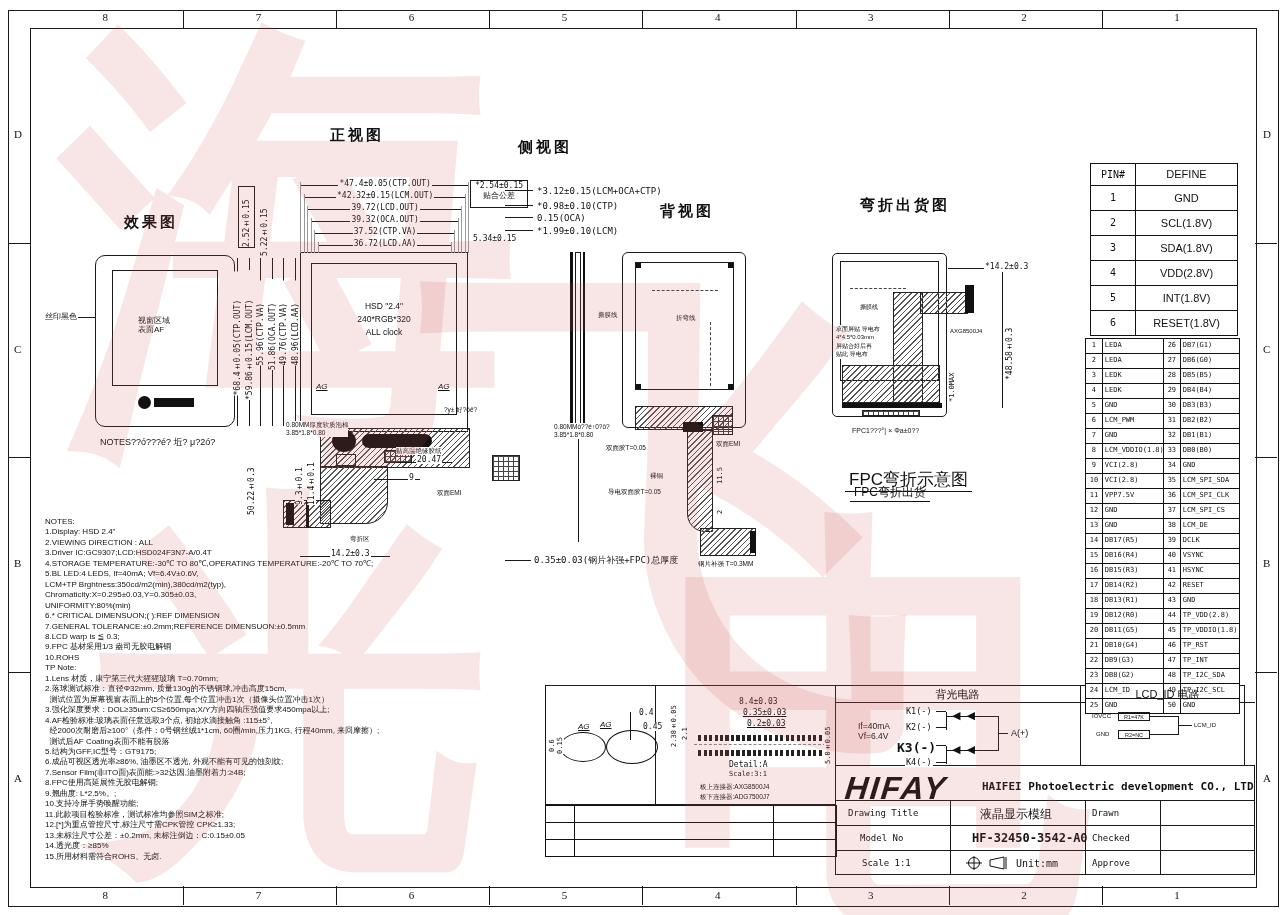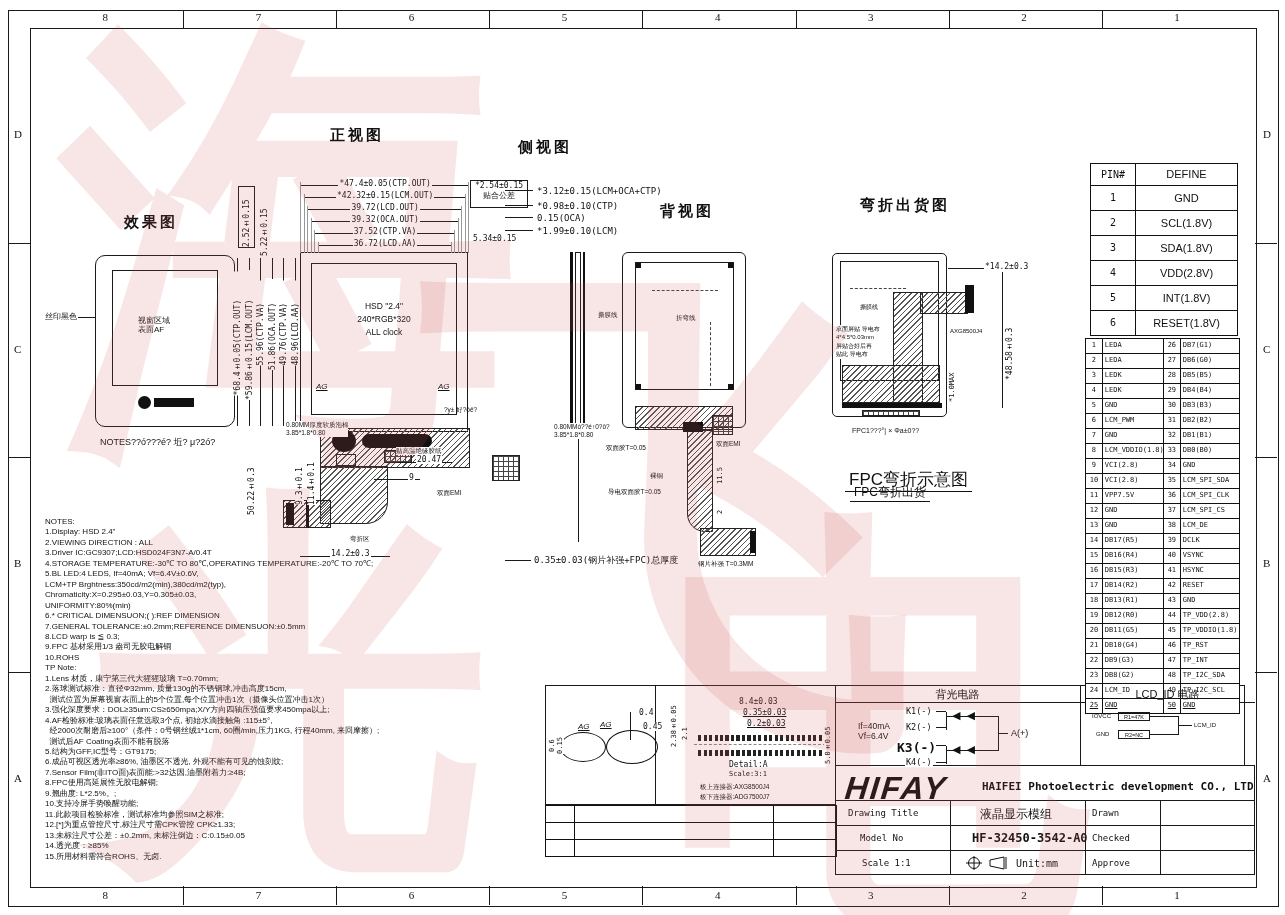--- a/index.html
+++ b/index.html
@@ -461,21 +461,21 @@
         <div class="ptc ptv1" style="position:absolute;position:relative;">DB8(G2)</div>
         <div class="ptc ptn" style="position:absolute;position:relative;">48</div>
         <div class="ptc ptv2" style="position:absolute;position:relative;">TP_I2C_SDA</div>
       </div>
       <div class="ptrow" style="position:absolute;position:relative;">
         <div class="ptc ptn" style="position:absolute;position:relative;">24</div>
         <div class="ptc ptv1" style="position:absolute;position:relative;">LCM_ID</div>
         <div class="ptc ptn" style="position:absolute;position:relative;">49</div>
         <div class="ptc ptv2" style="position:absolute;position:relative;">TP_I2C_SCL</div>
       </div>
-      <div class="ptrow" style="position:absolute;position:relative;text-decoration:underline;">
+      <div class="ptrow" style="position:absolute;position:relative;">
         <div class="ptc ptn" style="position:absolute;position:relative;">25</div>
         <div class="ptc ptv1" style="position:absolute;position:relative;">GND</div>
         <div class="ptc ptn" style="position:absolute;position:relative;">50</div>
         <div class="ptc ptv2" style="position:absolute;position:relative;">GND</div>
       </div>
     </div>
 
   <div id="notes" class="abs"><div style="position:absolute;position:relative;white-space:pre;">NOTES:</div><div style="position:absolute;position:relative;white-space:pre;">1.Display: HSD 2.4"</div><div style="position:absolute;position:relative;white-space:pre;">2.VIEWING DIRECTION : ALL</div><div style="position:absolute;position:relative;white-space:pre;">3.Driver IC:GC9307;LCD:HSD024F3N7-A/0.4T</div><div style="position:absolute;position:relative;white-space:pre;">4.STORAGE TEMPERATURE:-30℃ TO 80℃,OPERATING TEMPERATURE:-20℃ TO 70℃;</div><div style="position:absolute;position:relative;white-space:pre;">5.BL LED:4 LEDS, If=40mA; Vf=6.4V±0.6V,</div><div style="position:absolute;position:relative;white-space:pre;">LCM+TP Brghtness:350cd/m2(min),380cd/m2(typ),</div><div style="position:absolute;position:relative;white-space:pre;">Chromaticity:X=0.295±0.03,Y=0.305±0.03,</div><div style="position:absolute;position:relative;white-space:pre;">UNIFORMITY:80%(min)</div><div style="position:absolute;position:relative;white-space:pre;">6.* CRITICAL DIMENSUON;( ):REF DIMENSION</div><div style="position:absolute;position:relative;white-space:pre;">7.GENERAL TOLERANCE:±0.2mm;REFERENCE DIMENSUON:±0.5mm</div><div style="position:absolute;position:relative;white-space:pre;">8.LCD warp is ≦ 0.3;</div><div style="position:absolute;position:relative;white-space:pre;">9.FPC 基材采用1/3 盎司无胶电解铜</div><div style="position:absolute;position:relative;white-space:pre;">10.ROHS</div><div style="position:absolute;position:relative;white-space:pre;">TP Note:</div><div style="position:absolute;position:relative;white-space:pre;">1.Lens 材质，康宁第三代大猩猩玻璃 T=0.70mm;</div><div style="position:absolute;position:relative;white-space:pre;">2.落球测试标准：直径Φ32mm, 质量130g的不锈钢球,冲击高度15cm,</div><div style="position:absolute;position:relative;white-space:pre;">  测试位置为屏幕视窗表面上的5个位置,每个位置冲击1次（摄像头位置冲击1次）</div><div style="position:absolute;position:relative;white-space:pre;">3.强化深度要求：DOL≥35um:CS≥650mpa;X/Y方向四轴压强值要求450mpa以上;</div><div style="position:absolute;position:relative;white-space:pre;">4.AF检验标准:玻璃表面任意选取3个点, 初始水滴接触角 :115±5°,</div><div style="position:absolute;position:relative;white-space:pre;">  经2000次耐磨后≥100°（条件：0号钢丝绒1*1cm, 60圈/min,压力1KG, 行程40mm, 来回摩擦）;</div><div style="position:absolute;position:relative;white-space:pre;">  测试后AF Coating表面不能有脱落</div><div style="position:absolute;position:relative;white-space:pre;">5.结构为GFF,IC型号：GT9175;</div><div style="position:absolute;position:relative;white-space:pre;">6.成品可视区透光率≥86%, 油墨区不透光, 外观不能有可见的蚀刻纹;</div><div style="position:absolute;position:relative;white-space:pre;">7.Sensor Film(非ITO面)表面能:&gt;32达因,油墨附着力:≥4B;</div><div style="position:absolute;position:relative;white-space:pre;">8.FPC使用高延展性无胶电解铜;</div><div style="position:absolute;position:relative;white-space:pre;">9.翘曲度: L*2.5%。;</div><div style="position:absolute;position:relative;white-space:pre;">10.支持冷屏手势唤醒功能;</div><div style="position:absolute;position:relative;white-space:pre;">11.此款项目检验标准，测试标准均参照SIM之标准;</div><div style="position:absolute;position:relative;white-space:pre;">12.[*]为重点管控尺寸,标注尺寸需CPK管控 CPK≥1.33;</div><div style="position:absolute;position:relative;white-space:pre;">13.未标注尺寸公差：±0.2mm, 未标注倒边：C:0.15±0.05</div><div style="position:absolute;position:relative;white-space:pre;">14.透光度：≥85%</div><div style="position:absolute;position:relative;white-space:pre;">15.所用材料需符合ROHS、无卤.</div></div>
 
   <div class="abs box" style="left:545px;top:685px;width:700px;height:120px;z-index:3;background:#fff;"></div>

